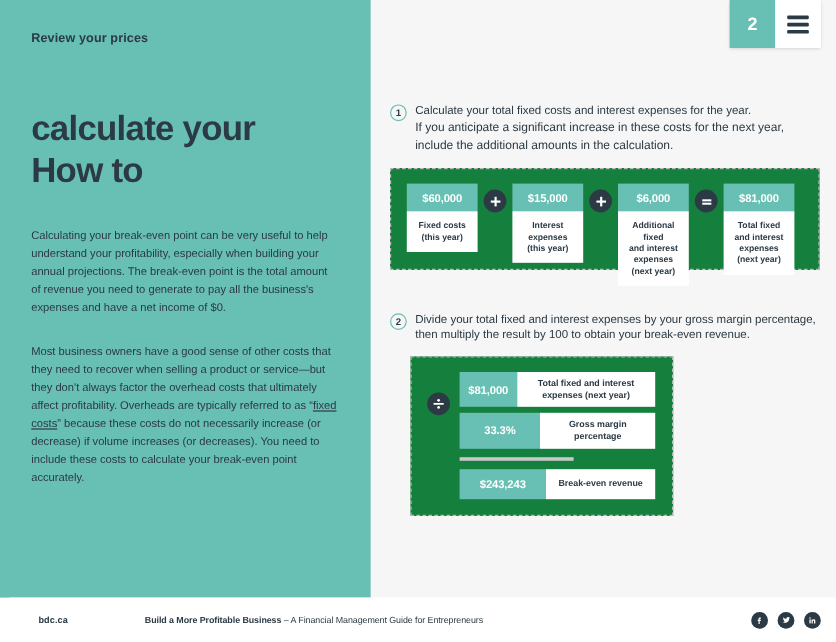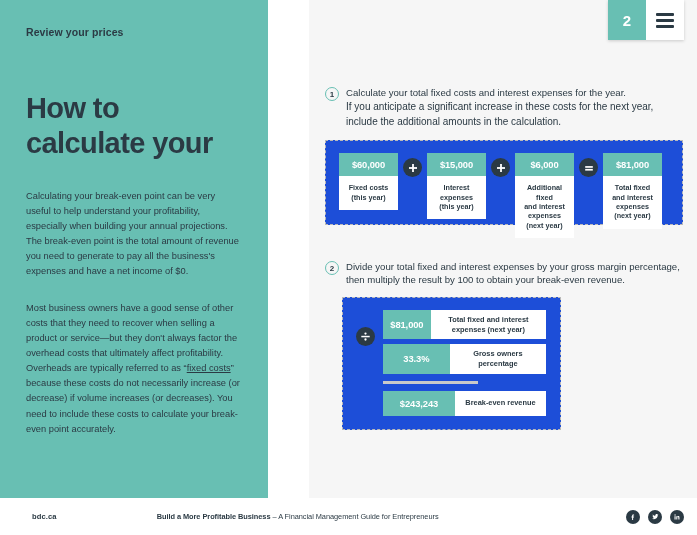--- a/index.html
+++ b/index.html
@@ -9,21 +9,21 @@
     background:#ffffff;
     position:relative;
     overflow:hidden;
   }
 
   
   #page { position:absolute; inset:0; width:697px; height:535px; background:#ffffff; }
 
   
   .left-panel {
-    position:absolute; left:0; top:0; width:268px; height:498px;
+    position:absolute; left:0; top:0; width:309px; height:498px;
     background:#68bfb3;
     padding:26px 26px 0 26px;
   }
   .eyebrow {
     font-size:10.5px; font-weight:bold; color:#2b3a44;
     letter-spacing:.1px; line-height:1.2;
   }
   .big-title {
     margin-top:52px;
     font-size:29px; font-weight:bold; line-height:1.23;
@@ -73,21 +73,21 @@
   .step-text { flex:1 1 auto; }
   .step-title {
     font-size:9.6px; font-weight:normal; color:#2b3a44; line-height:1.36;
   }
   .step-sub {
     font-size:10px; color:#2b3a44; line-height:1.46; margin-top:1px;
   }
 
   
   .formula-box {
-    border:1px dashed #b9b9b9; background:#1d4ed8;
+    border:1px dashed #b9b9b9; background:#15803d;
     margin-top:11px; padding:12px 13px;
   }
   .formula-box.f1 { height:85px; display:flex; align-items:flex-start; }
   .formula-box.f2 { width:219px; padding:12px 14px 13px 13px; }
 
   
   .chain { display:flex; align-items:flex-start; gap:0; }
   .chain-item { width:59px; display:flex; flex-direction:column; }
   .amt {
     background:#68bfb3; color:#ffffff; text-align:center;
@@ -134,41 +134,41 @@
   
   .footer {
     position:absolute; left:8px; top:498px; width:697px; height:37px;
     background:#ffffff;
   }
   .footer-inner {
     position:absolute; inset:0; padding:0 24px;
     display:flex; align-items:center;
   }
   .bdc { font-size:7.6px; font-weight:bold; color:#2b3a44; letter-spacing:.1px; }
-  .tagline { margin-left:100px; font-size:7.4px; color:#2b3a44; letter-spacing:-.05px; }
+  .tagline { margin-left:64px; font-size:7.4px; color:#2b3a44; letter-spacing:-.05px; }
   .tagline b { font-weight:bold; }
   .socials { position:absolute; right:21px; top:50%; transform:translateY(-50%);
              display:flex; gap:8px; }
   .soc {
     width:14px; height:14px; border-radius:50%; background:#2b3a44;
     display:flex; align-items:center; justify-content:center;
   }
   .soc svg { display:block; }
 </style>
 </head>
 <body>
 
 <div id="page">
 
   <div class="left-panel">
     <div class="eyebrow">Review your prices</div>
 
     <h1 class="big-title">
+      <span class="dark">calculate your</span>
       <span class="dark">How to</span>
-      <span class="dark">calculate your</span>
     </h1>
 
     <div class="lead">
       <p>Calculating your break-even point can be very useful to help understand your profitability, especially when building your annual projections. The break-even point is the total amount of revenue you need to generate to pay all the business's expenses and have a net income of $0.</p>
       <p><span>Most business owners have a good sense of other costs that they need to recover when selling a product or service—but they don't always factor the overhead costs that ultimately affect profitability. Overheads are typically referred to as “</span><span class="ulink">fixed costs</span><span>” because these costs do not necessarily increase (or decrease) if volume increases (or decreases). You need to include these costs to calculate your break-even point accurately.</span></p>
     </div>
   </div>
 
   <div class="right-panel">
 
@@ -267,21 +267,21 @@
             </svg>
           </div>
 
           <div class="rows">
             <div class="drow">
               <div class="dval">$81,000</div>
               <div class="dlbl">Total fixed and interest expenses (next year)</div>
             </div>
             <div class="drow">
               <div class="dval">33.3%</div>
-              <div class="dlbl">Gross owners percentage</div>
+              <div class="dlbl">Gross margin percentage</div>
             </div>
 
             <div class="rule"></div>
 
             <div class="drow">
               <div class="dval">$243,243</div>
               <div class="dlbl">Break-even revenue</div>
             </div>
           </div>
 

